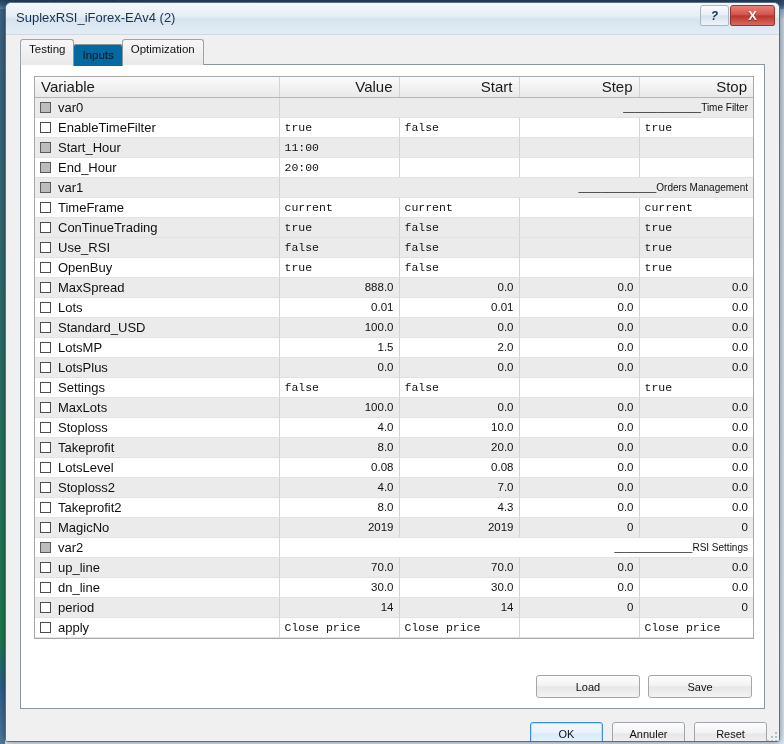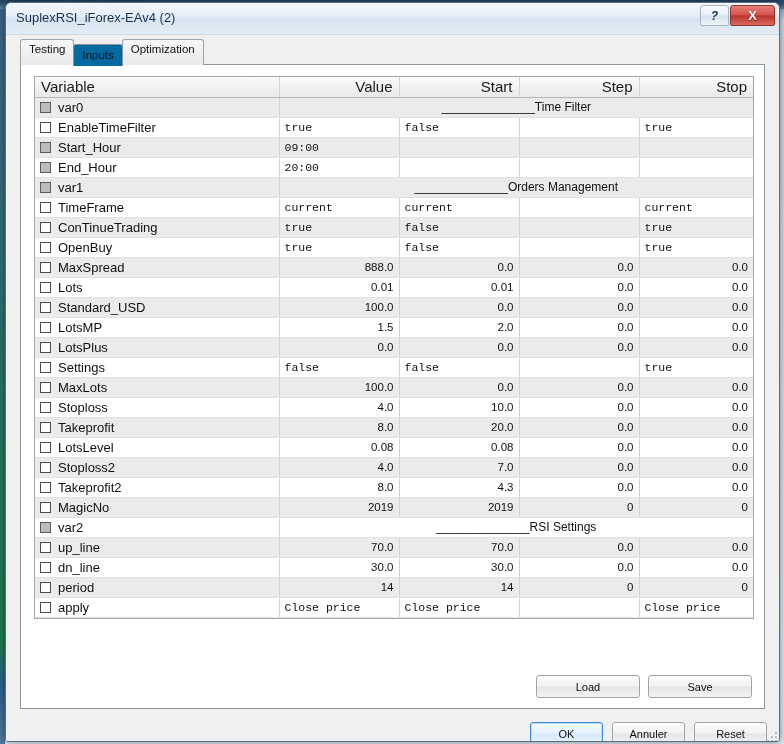--- a/index.html
+++ b/index.html
@@ -242,22 +242,22 @@
     cursor: default;
   }
   .cbx.filled {
     background: #bcbcbc;
     border-color: #5a5a5a;
   }
   .var-label { font-size: 13px; color: #101010; }
 
   
   td.sep-cell {
-    text-align: center;
-    font-size: 12px;
+    text-align: right;
+    font-size: 10px;
     color: #101010;
     padding-left: 5px;
   }
 
   
   .io-buttons {
     position: absolute;
     right: 12px;
     bottom: 10px;
     display: flex;
@@ -386,21 +386,21 @@
                 <td class="v-empty"></td>
                 <td class="v-text">true</td>
               </tr>
               <tr class="even">
                 <td class="var-cell">
                   <div class="var-inner">
                     <span class="cbx filled"></span>
                     <span class="var-label">Start_Hour</span>
                   </div>
                 </td>
-                <td class="v-text">09:00</td>
+                <td class="v-text">11:00</td>
                 <td class="v-empty"></td>
                 <td class="v-empty"></td>
                 <td class="v-empty"></td>
               </tr>
               <tr class="odd">
                 <td class="var-cell">
                   <div class="var-inner">
                     <span class="cbx filled"></span>
                     <span class="var-label">End_Hour</span>
                   </div>
@@ -432,20 +432,32 @@
                 <td class="v-text">current</td>
               </tr>
               <tr class="even">
                 <td class="var-cell">
                   <div class="var-inner">
                     <span class="cbx"></span>
                     <span class="var-label">ConTinueTrading</span>
                   </div>
                 </td>
                 <td class="v-text">true</td>
+                <td class="v-text">false</td>
+                <td class="v-empty"></td>
+                <td class="v-text">true</td>
+              </tr>
+              <tr class="even">
+                <td class="var-cell">
+                  <div class="var-inner">
+                    <span class="cbx"></span>
+                    <span class="var-label">Use_RSI</span>
+                  </div>
+                </td>
+                <td class="v-text">false</td>
                 <td class="v-text">false</td>
                 <td class="v-empty"></td>
                 <td class="v-text">true</td>
               </tr>
               <tr class="odd">
                 <td class="var-cell">
                   <div class="var-inner">
                     <span class="cbx"></span>
                     <span class="var-label">OpenBuy</span>
                   </div>

